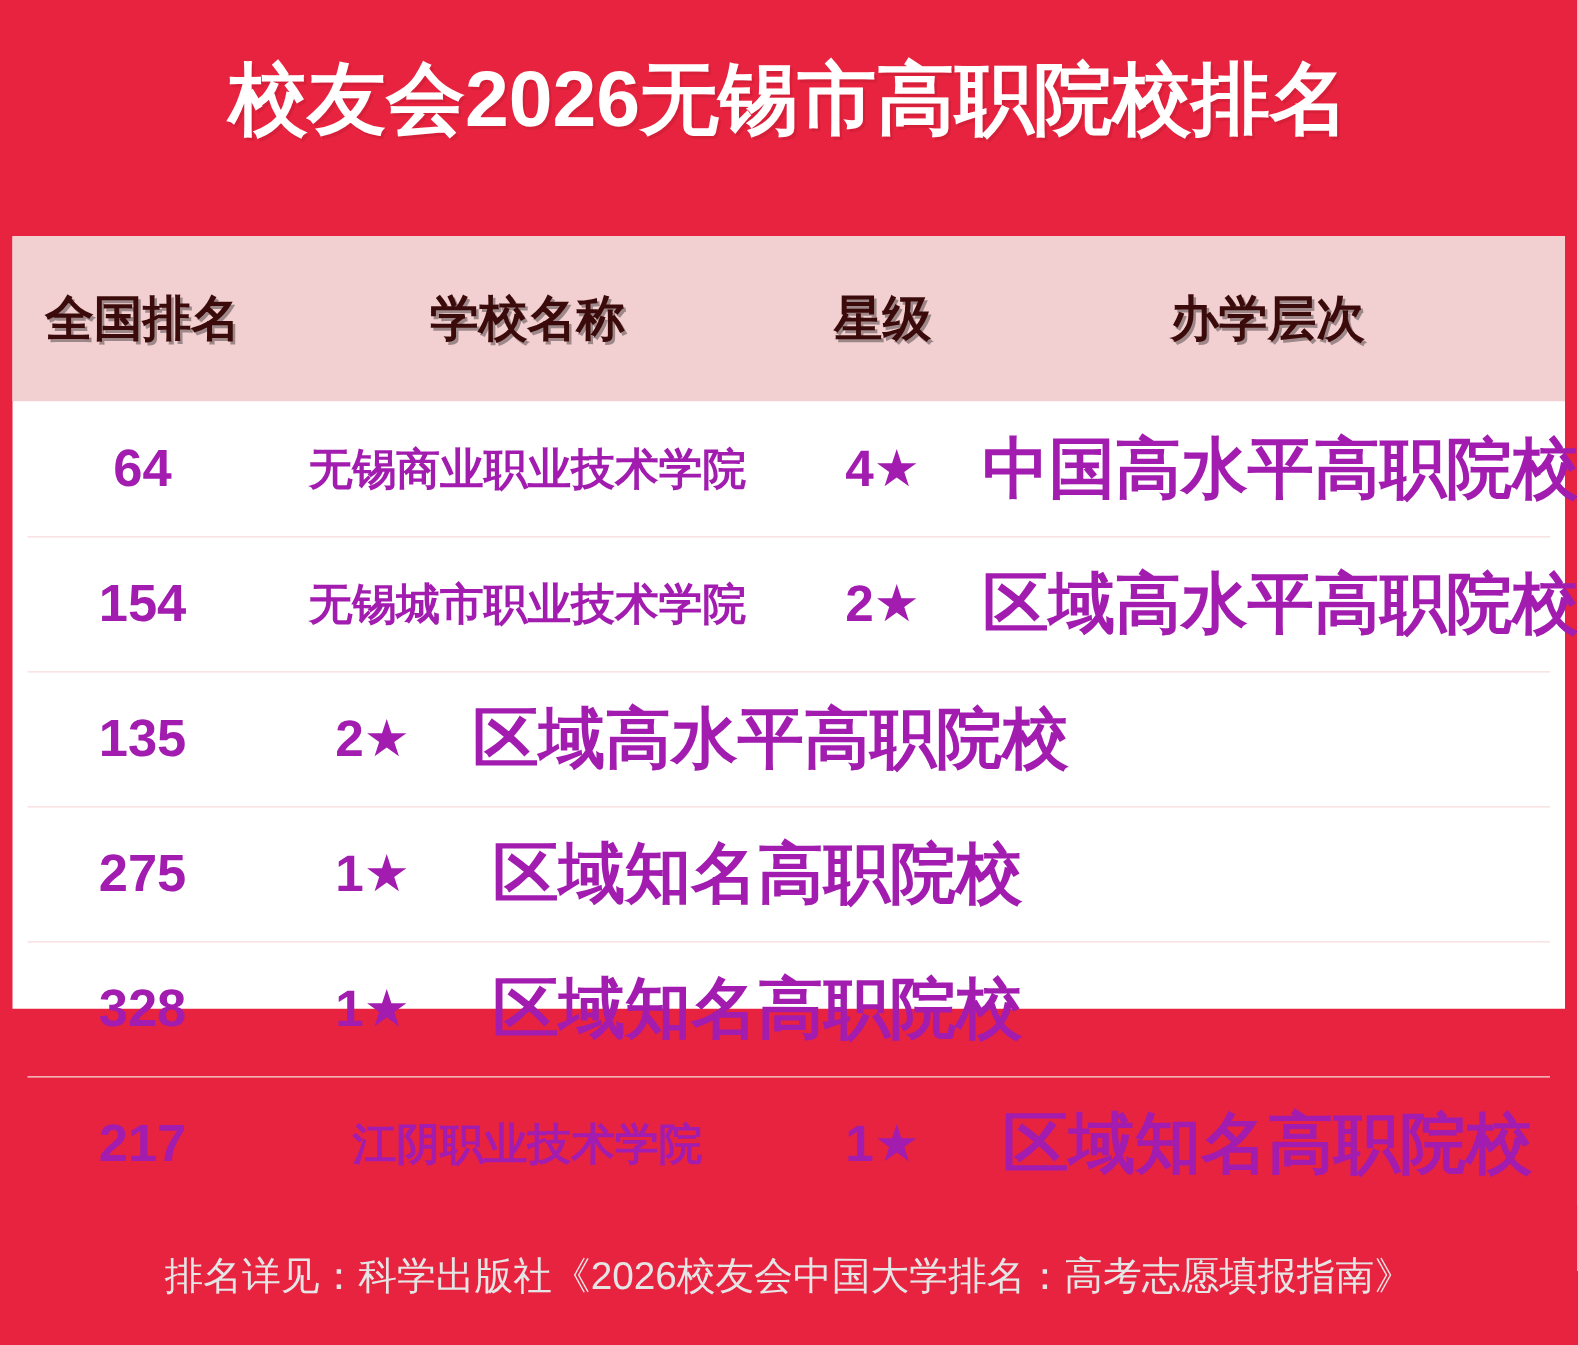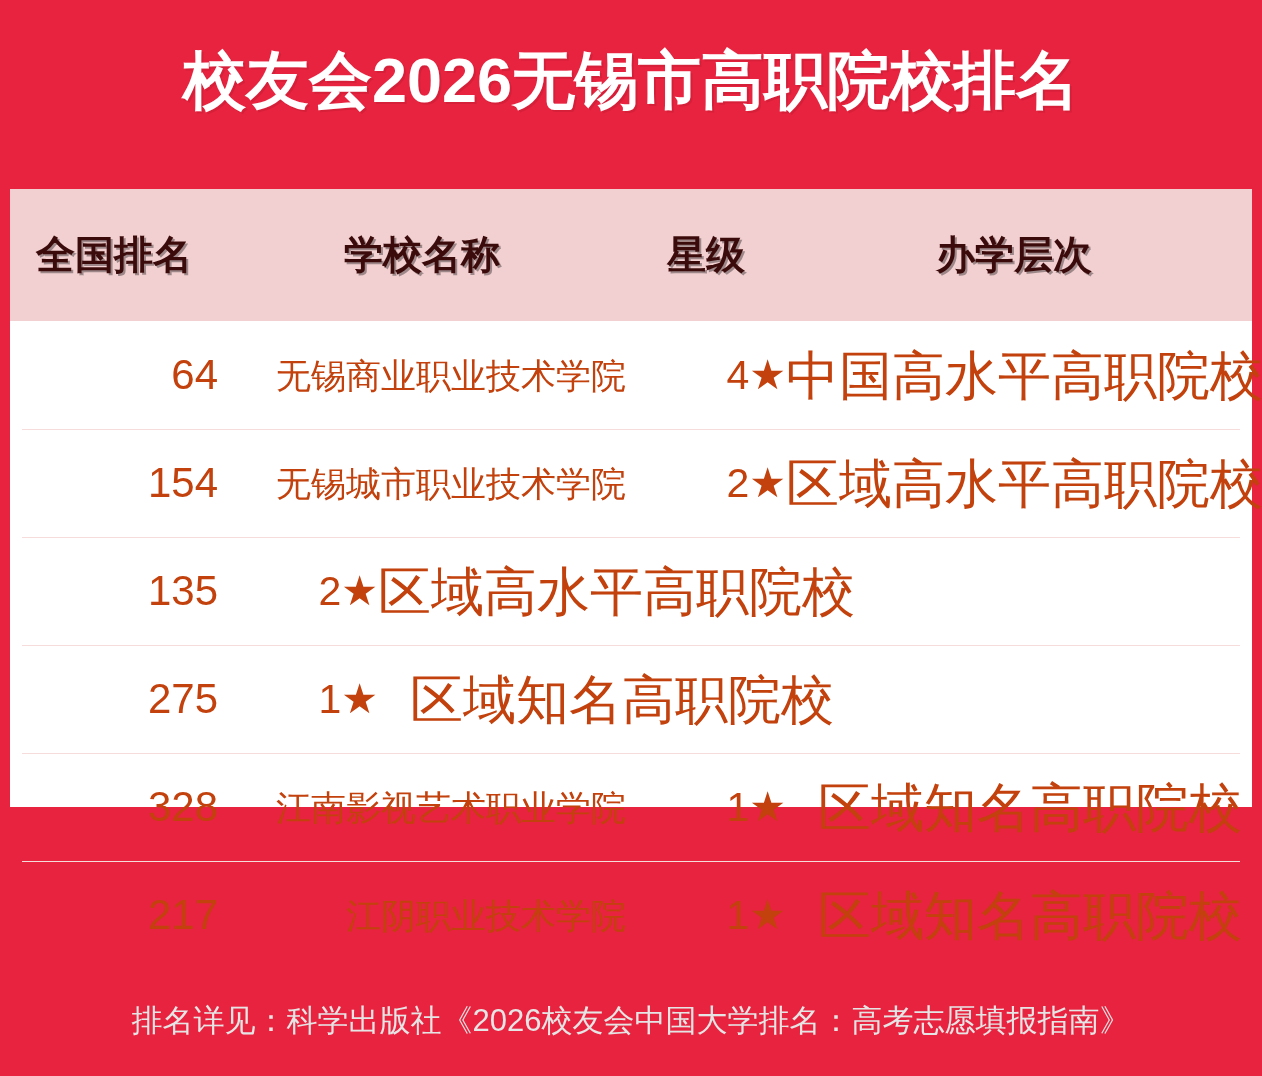--- a/index.html
+++ b/index.html
@@ -89,24 +89,24 @@
   .trow + .trow::before {
     content: "";
     position: absolute;
     left: 12px;
     right: 12px;
     top: 0;
     height: 1px;
     background: #f7dcdc;
   }
   .trow .cell {
-    color: #c2410c;
+    color: #a21caf;
     font-size: 41px;
-    font-weight: normal;
-    text-align: right;
+    font-weight: bold;
+    text-align: center;
     white-space: nowrap;
     line-height: 1;
   }
   .trow .cell.rank   { font-size: 42px; }
   .trow .cell.name   { font-size: 35px; }
   .trow .cell.star   { font-size: 41px; }
   .trow .cell.level  { font-size: 53px; }
 
   
   .footer {
@@ -169,21 +169,20 @@
       </div>
 
       <div class="trow">
         <div class="cell rank  col-rank">275</div>
         <div class="cell star  col-star">1★</div>
         <div class="cell level col-level">区域知名高职院校</div>
       </div>
 
       <div class="trow">
         <div class="cell rank  col-rank">328</div>
-        <div class="cell name  col-name">江南影视艺术职业学院</div>
         <div class="cell star  col-star">1★</div>
         <div class="cell level col-level">区域知名高职院校</div>
       </div>
 
       <div class="trow">
         <div class="cell rank  col-rank">217</div>
         <div class="cell name  col-name">江阴职业技术学院</div>
         <div class="cell star  col-star">1★</div>
         <div class="cell level col-level">区域知名高职院校</div>
       </div>

